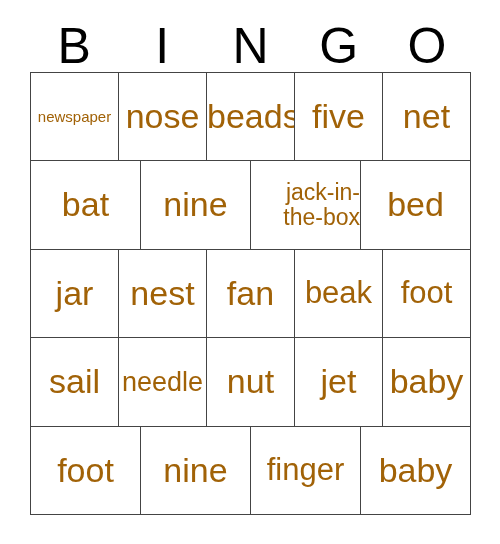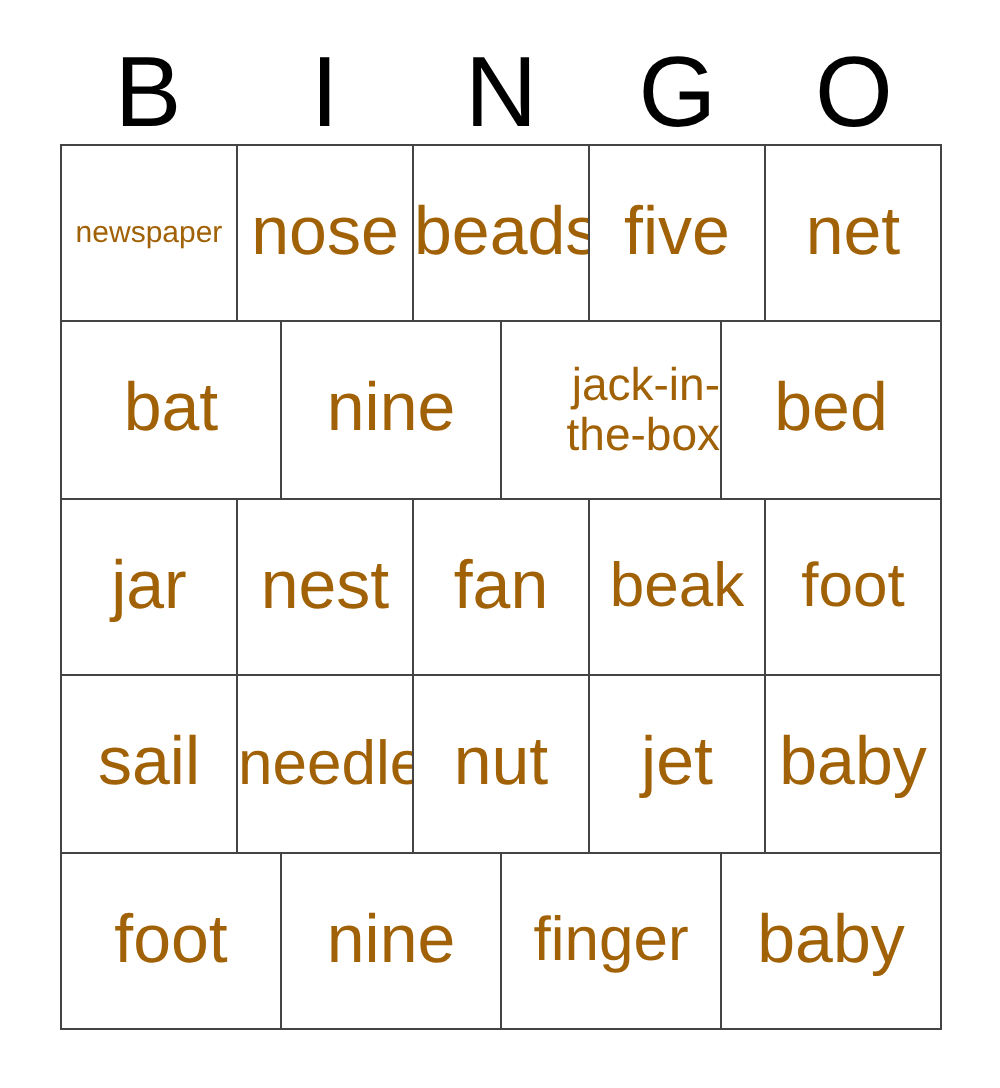--- a/index.html
+++ b/index.html
@@ -78,21 +78,21 @@
     display: block;
     width: 100%;
     text-align: center;
     font-size: 34px;
     line-height: 1.04;
     white-space: nowrap;
     color: #a16207;
   }
   
   .cell-text.size-xs { font-size: 15px; }
-  .cell-text.size-md { font-size: 31px; text-align: right; }
+  .cell-text.size-md { font-size: 27px; }
   .cell-text.size-lg { font-size: 31px; }
   .cell-text.wrap {
     white-space: normal;
     text-align: right;
     font-size: 23px;
     line-height: 1.08;
     padding-left: 1px;
   }
 </style>
 </head>

